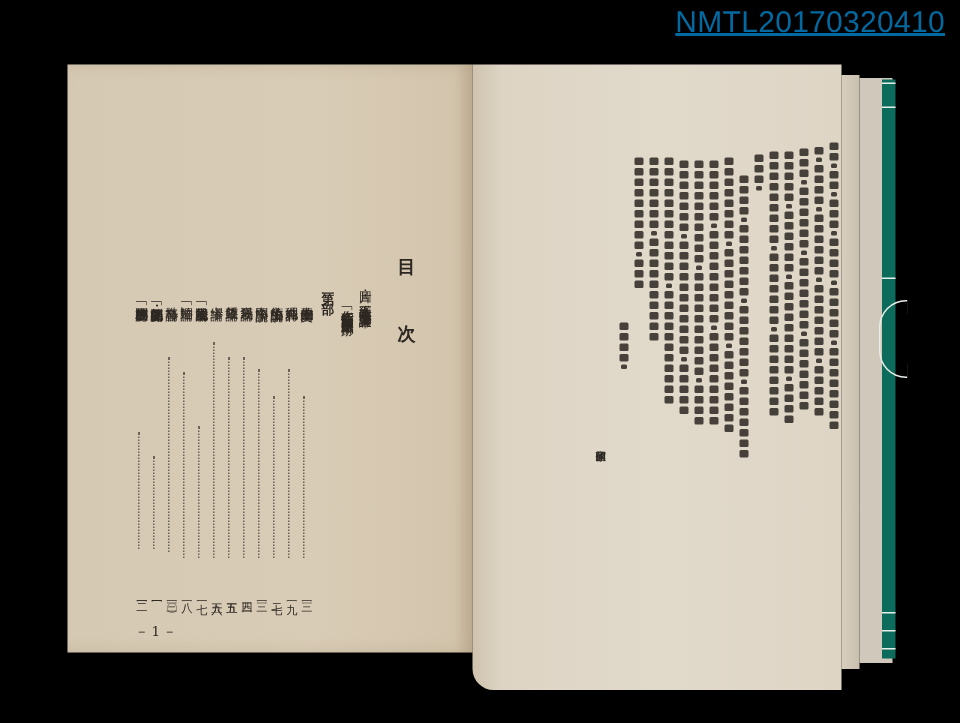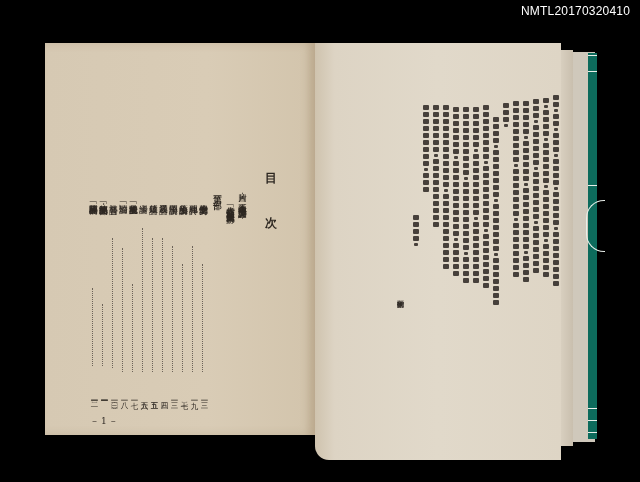--- a/index.html
+++ b/index.html
@@ -1,22 +1,22 @@
 <!DOCTYPE html>
 <html><head>
 <meta charset="utf-8">
 <style>
   html, body { margin:0; padding:0; }
   body {
     width:640px; height:482px; background:#000; position:relative; overflow:hidden;
     font-family:"DejaVu Serif", serif;
   }
   .archive-id {
-    position:absolute; right:10px; top:4px; color:#ffffff;
-    font-family:"Liberation Sans", sans-serif; font-size:12px; letter-spacing:0.2px;
+    position:absolute; right:10px; top:4px; color:#0369a1;
+    font-family:"Liberation Sans", sans-serif; font-size:20px; letter-spacing:0.2px;text-decoration:underline;
   }
   
   .left-page {
     position:absolute; left:45px; top:43px; width:270px; height:392px;
     background:linear-gradient(90deg,#d6c9b3 0%,#d9ccb6 60%,#d3c5ad 96%,#c9b99f 100%);
     box-shadow: inset -6px 0 10px rgba(120,95,60,0.18);
   }
   
   .right-page {
     position:absolute; left:315px; top:43px; width:246px; height:417px;

